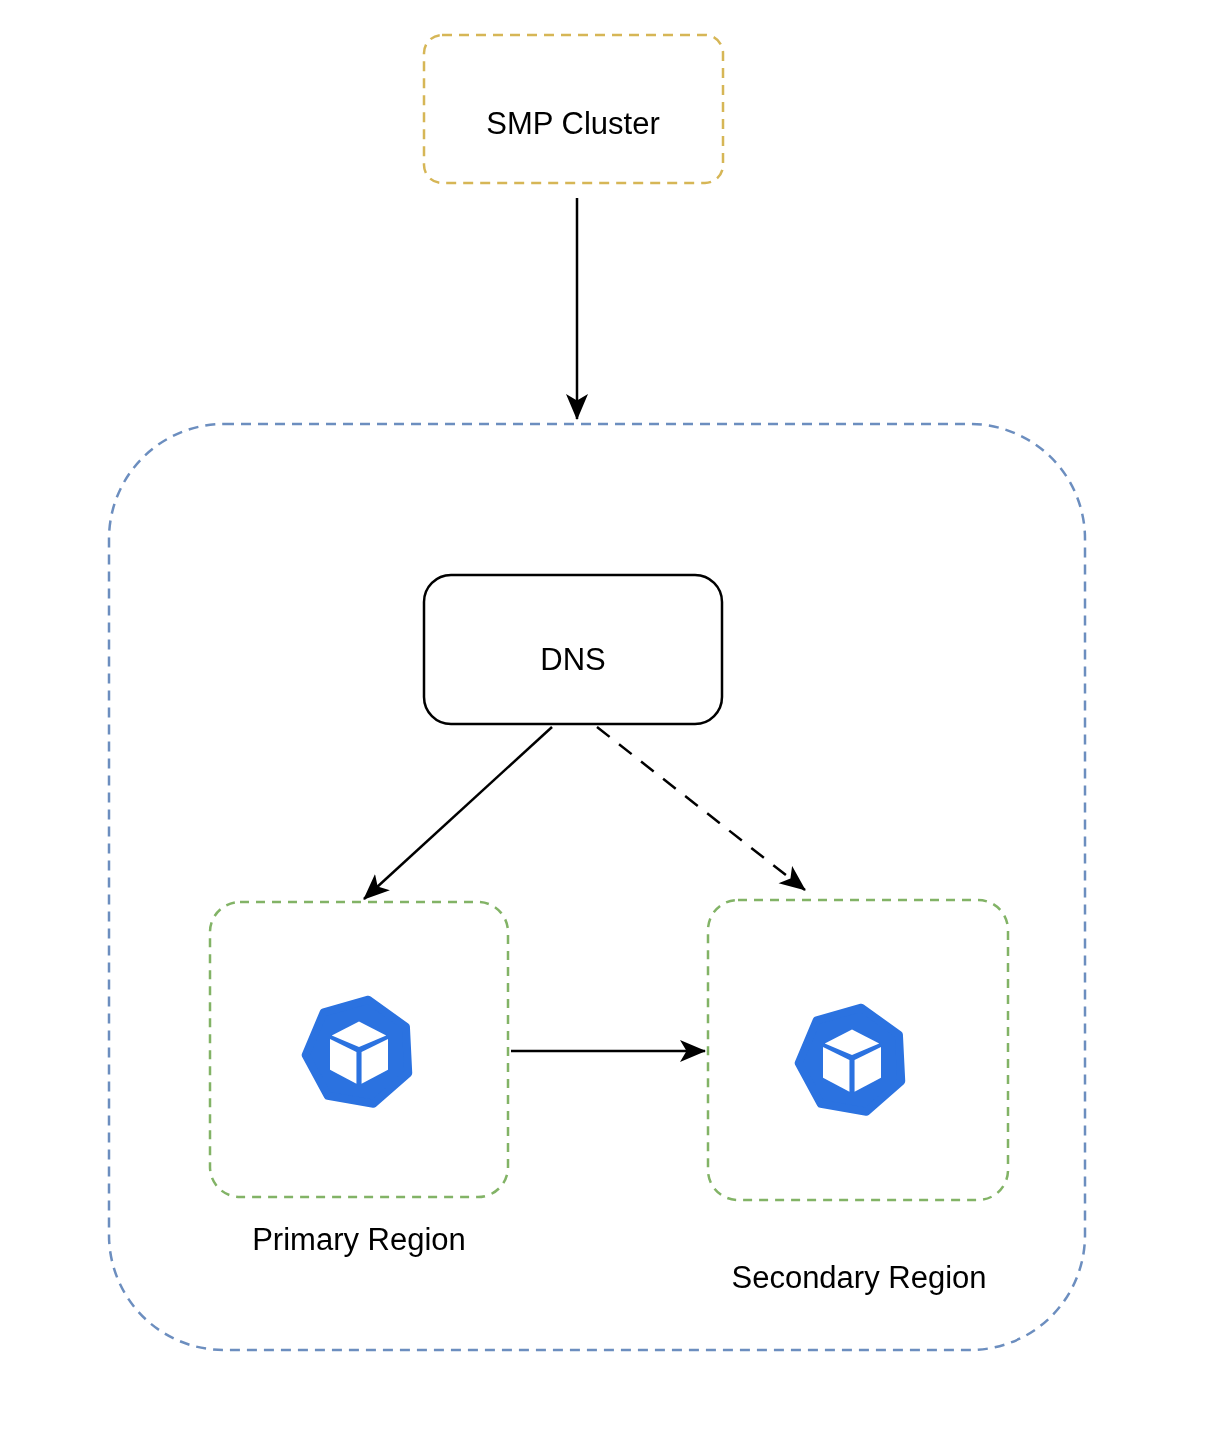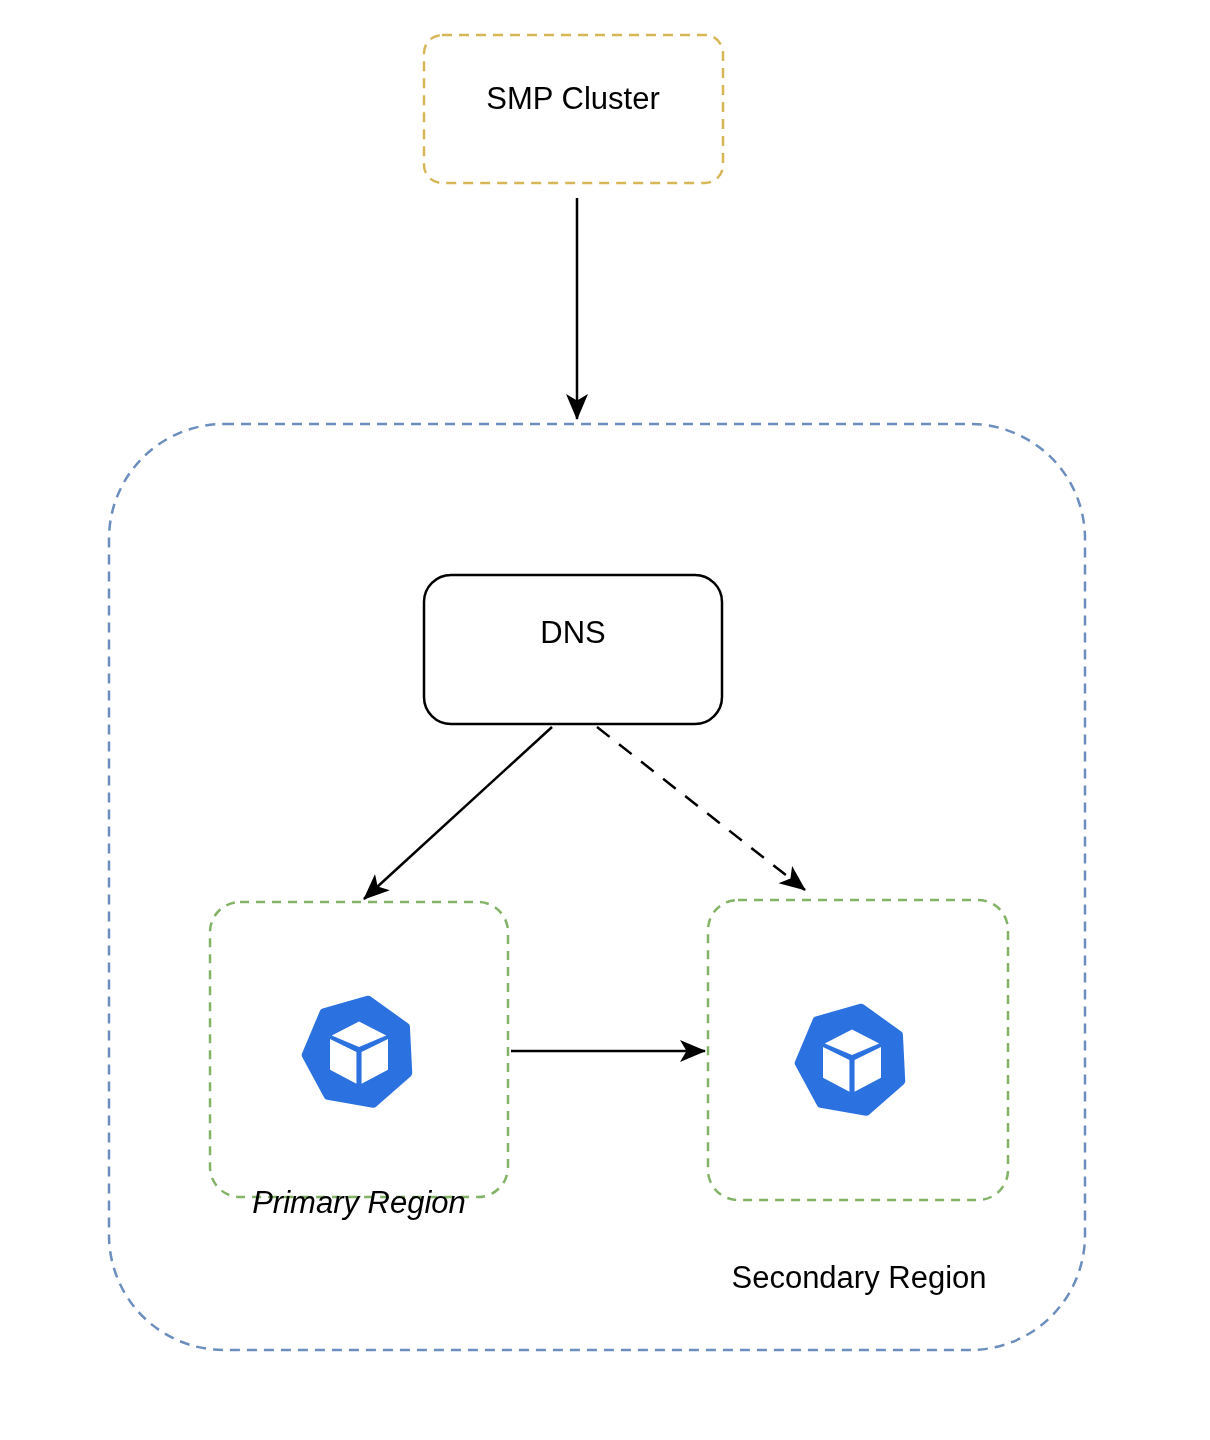--- a/index.html
+++ b/index.html
@@ -24,23 +24,23 @@
     position: absolute;
     display: flex;
     align-items: center;
     justify-content: center;
     color: #000000;
     font-size: 31px;
     line-height: 1.2;
     text-align: center;
     white-space: nowrap;
   }
-  .smp-label    { left: 423px; top: 25px;  width: 300px; height: 148px; }
-  .dns-label    { left: 423px; top: 548px; width: 300px; height: 170px; }
-  .primary-label   { left: 208px; top: 1182px; width: 302px; height: 42px; font-style: italic; }
+  .smp-label    { left: 423px; top: 50px;  width: 300px; height: 148px; }
+  .dns-label    { left: 423px; top: 575px; width: 300px; height: 170px; }
+  .primary-label   { left: 208px; top: 1219px; width: 302px; height: 42px; }
   .secondary-label { left: 708px; top: 1257px; width: 302px; height: 42px; }
 </style>
 </head>
 <body>
 
 <div id="canvas">
 
   <svg id="shapes" width="1210" height="1440" viewBox="0 0 1210 1440">
     <defs>
       <marker id="arrowhead" markerUnits="userSpaceOnUse" markerWidth="28" markerHeight="24" refX="25" refY="11" orient="auto">

